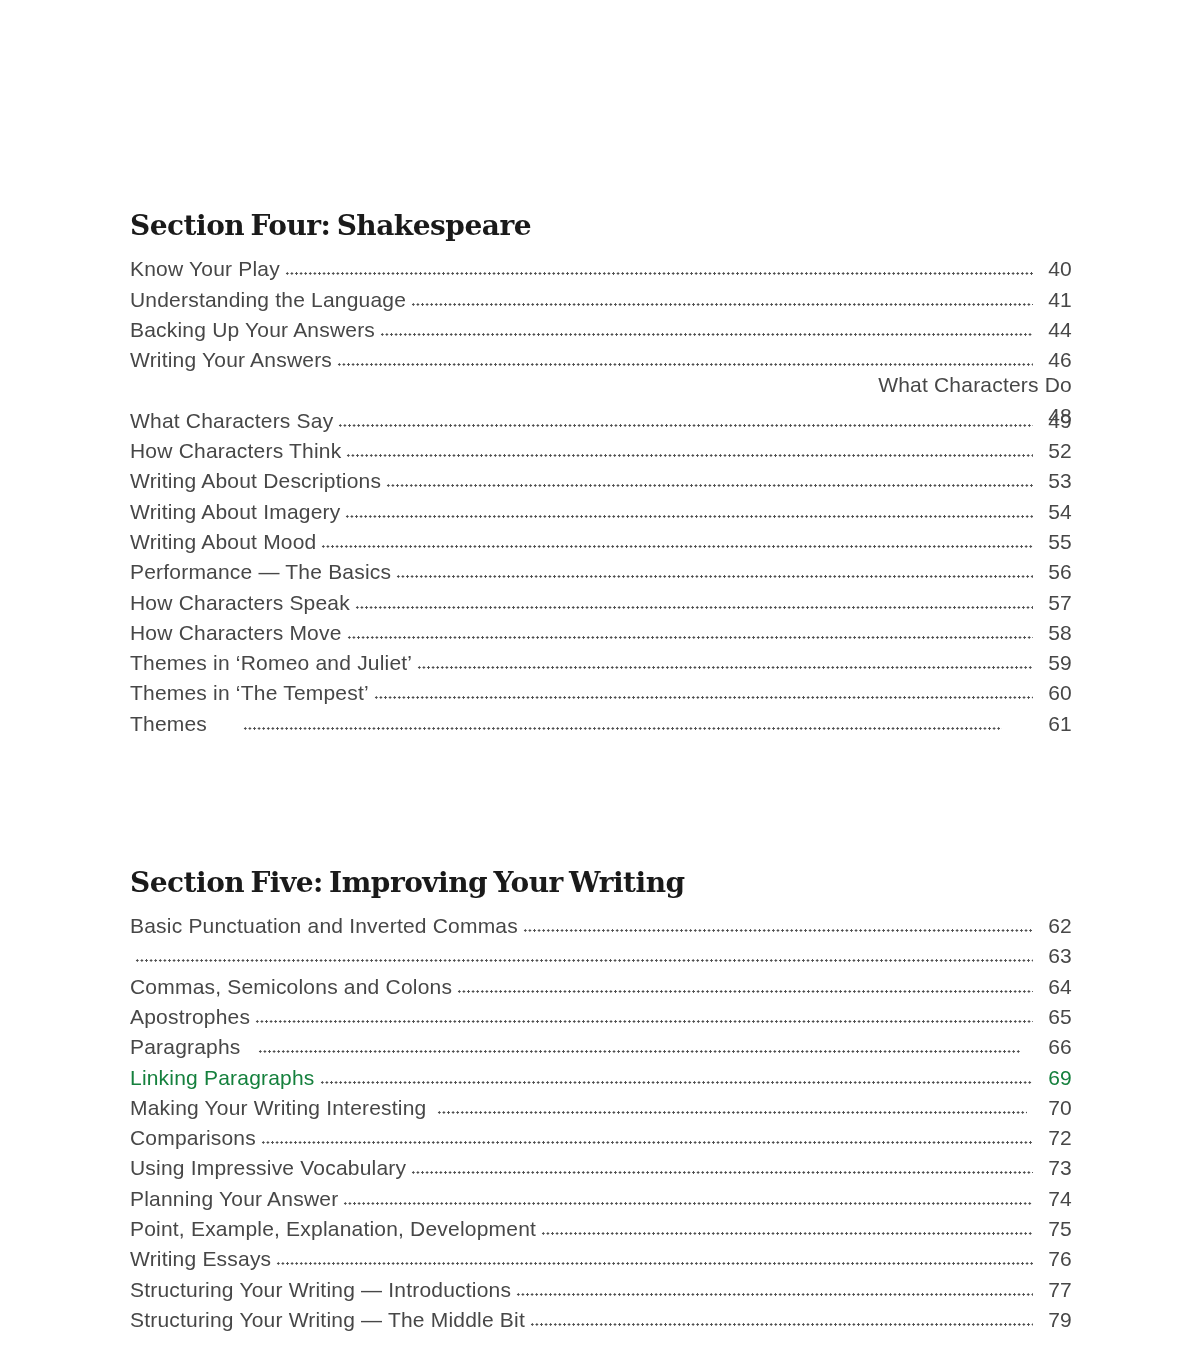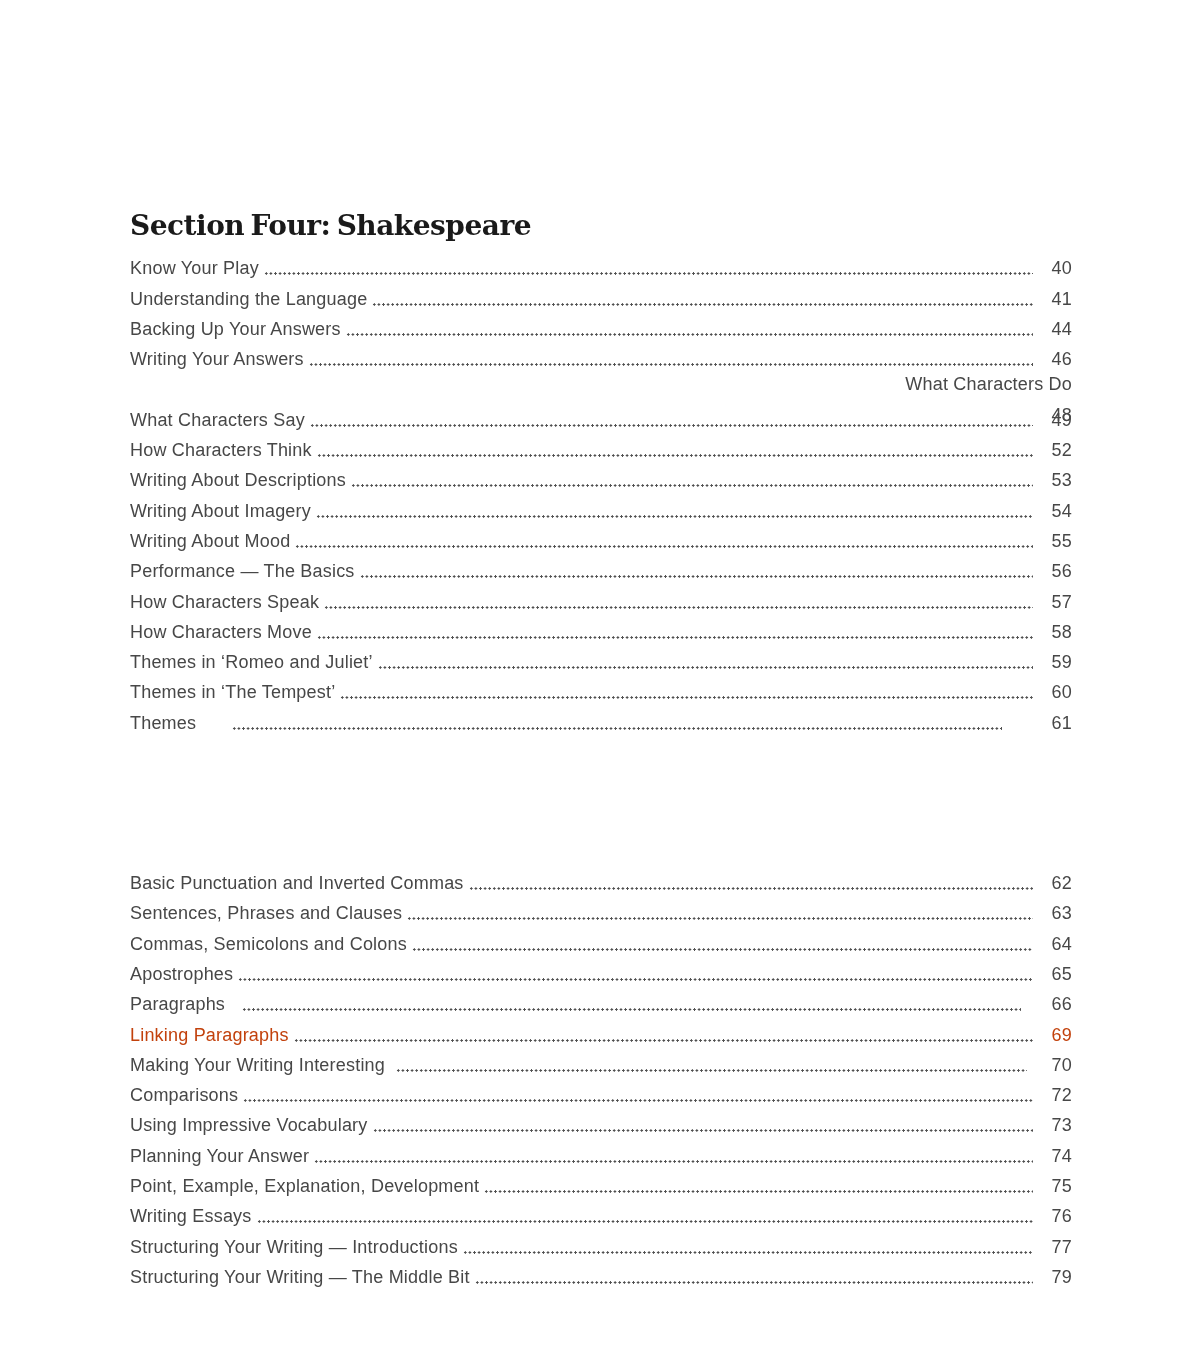--- a/index.html
+++ b/index.html
@@ -24,21 +24,21 @@
     line-height: 34px;
     letter-spacing: -0.5px;
     word-spacing: -3px;
     color: #1a1a1a;
     margin-bottom: 8px;
   }
   .toc-row {
     display: flex;
     align-items: flex-end;
     height: 30.3px;
-    font-size: 18px;
+    font-size: 21px;
     font-weight: 300;
     color: #474747;
     letter-spacing: 0.2px;
   }
   .toc-label { white-space: nowrap; line-height: 25px; }
   .toc-leader {
     flex: 1;
     height: 3px;
     margin: 0 3px 6px 5px;
     background-image: radial-gradient(circle, #4f4f4f 1px, transparent 1.35px);
@@ -134,46 +134,46 @@
         <span class="toc-leader"></span>
         <span class="toc-page">60</span>
       </div>
       <div class="toc-row" style="color: rgb(71, 71, 71); gap: 31px;">
         <span class="toc-label">Themes</span>
         <span class="toc-leader"></span>
         <span class="toc-page">61</span>
       </div>
     </section>
     <section class="toc-section">
+      <h2 class="section-title" style="color: rgb(26, 26, 26);">Section Five: Improving Your Writing</h2>
       <div class="toc-row" style="color: rgb(71, 71, 71); justify-content: flex-end;">
         <span class="toc-label">Basic Punctuation and Inverted Commas</span>
         <span class="toc-leader"></span>
         <span class="toc-page">62</span>
       </div>
       <div class="toc-row" style="color: rgb(71, 71, 71);">
-        <span class="toc-label">Sentences, Phrases and Clauses</span>
         <span class="toc-leader"></span>
         <span class="toc-page">63</span>
       </div>
       <div class="toc-row" style="color: rgb(71, 71, 71);">
         <span class="toc-label">Commas, Semicolons and Colons</span>
         <span class="toc-leader"></span>
         <span class="toc-page">64</span>
       </div>
       <div class="toc-row" style="color: rgb(71, 71, 71);">
         <span class="toc-label">Apostrophes</span>
         <span class="toc-leader"></span>
         <span class="toc-page">65</span>
       </div>
       <div class="toc-row" style="color: rgb(71, 71, 71); gap: 12px;">
         <span class="toc-label">Paragraphs</span>
         <span class="toc-leader"></span>
         <span class="toc-page">66</span>
       </div>
-      <div class="toc-row" style="color: #c2410c;">
+      <div class="toc-row" style="color: #15803d;">
         <span class="toc-label">Linking Paragraphs</span>
         <span class="toc-leader"></span>
         <span class="toc-page">69</span>
       </div>
       <div class="toc-row" style="color: rgb(71, 71, 71); gap: 6px;">
         <span class="toc-label">Making Your Writing Interesting</span>
         <span class="toc-leader"></span>
         <span class="toc-page">70</span>
       </div>
       <div class="toc-row" style="color: rgb(71, 71, 71); justify-content: center;">

